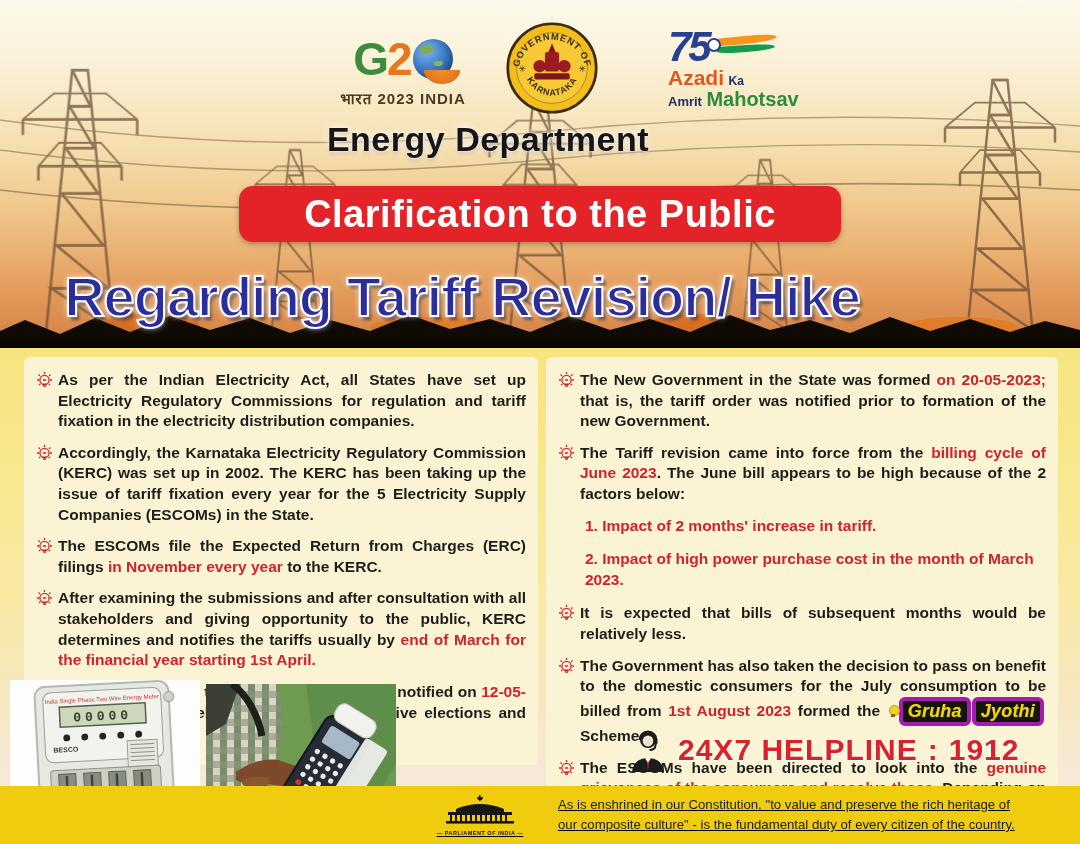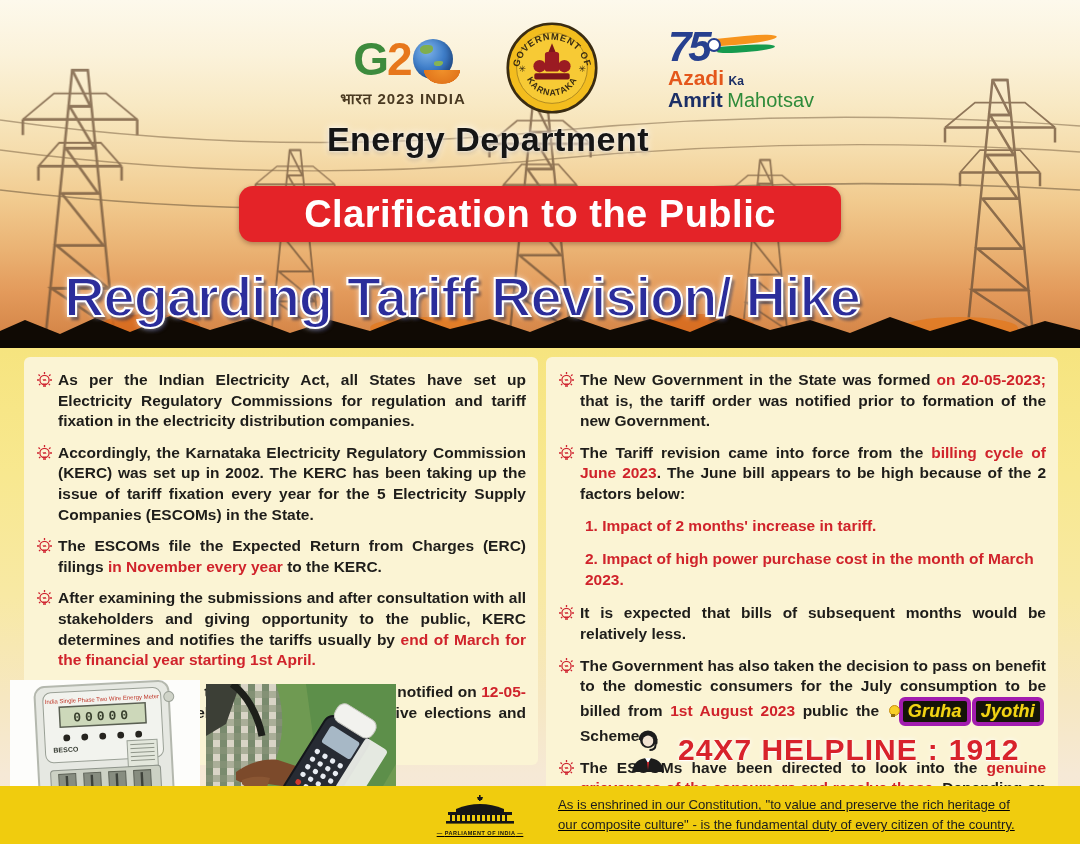--- a/index.html
+++ b/index.html
@@ -32,22 +32,22 @@
   .amrit-top { display:flex; align-items:flex-start; }
   .amrit-75 { font-size:42px; font-weight:800; font-style:italic; color:#27408f; line-height:0.9; letter-spacing:-3px; }
   .amrit-flag { margin-left:4px; margin-top:8px; width:64px; height:22px; position:relative; }
   .amrit-flag .f1 { position:absolute; left:0; top:0; width:64px; height:8px; background:#f7941d; border-radius:0 60% 60% 40%; transform:rotate(-6deg); }
   .amrit-flag .f2 { position:absolute; left:4px; top:9px; width:58px; height:7px; background:#169b4e; border-radius:0 60% 60% 40%; transform:rotate(-4deg); }
   .amrit-flag .chakra { position:absolute; left:-6px; top:2px; width:14px; height:14px; background:#fff; border:2px solid #27408f; border-radius:50%; }
   .amrit-l1 { line-height:1; margin-top:1px; }
   .amrit-azadi { font-size:21px; font-weight:800; color:#e4571b; }
   .amrit-ka { font-size:12px; font-weight:700; color:#1c2f66; }
   .amrit-l2 { line-height:1; margin-top:1px; }
-  .amrit-amrit { font-size:21px; font-weight:800; color:#1c2f66; }
-  .amrit-mah { font-size:20px; font-weight:400; color:#2e8b3a; }
+  .amrit-amrit { font-size:13px; font-weight:800; color:#1c2f66; }
+  .amrit-mah { font-size:20px; font-weight:700; color:#2e8b3a; }
 
   .dept { position:absolute; left:0; top:120px; width:976px; text-align:center; z-index:5;
     font-size:34px; font-weight:800; color:#161616; letter-spacing:0.5px;
     text-shadow:0 0 8px #fff, 0 0 3px #fff, 0 2px 4px rgba(80,50,10,.35); }
 
   .banner { position:absolute; left:239px; top:186px; width:602px; height:56px; z-index:5;
     background:#e42328; border-radius:14px; display:flex; align-items:center; justify-content:center;
     box-shadow:0 2px 5px rgba(60,20,10,.35); }
   .banner span { color:#fff; font-weight:800; font-size:38px; letter-spacing:0.5px; }
 
@@ -330,21 +330,21 @@
           <span class="bulb-wrap">
             <svg width="17" height="22" viewBox="0 0 17 22">
               <g stroke="#cf2430" fill="none" stroke-width="1.3">
                 <circle cx="8.5" cy="9" r="4.6"></circle>
                 <path d="M6.6,13.2 L10.4,13.2 M7,15 L10,15"></path>
                 <path d="M8.5,1 L8.5,3 M2.5,3.5 L3.9,4.9 M14.5,3.5 L13.1,4.9 M1,9 L3,9 M14,9 L16,9 M3,14 L4.3,12.9 M14,14 L12.7,12.9"></path>
                 <path d="M7,8 L8,10 L9,8 L10,10" stroke-width="0.9"></path>
               </g>
             </svg>
           </span>
-          <span class="bullet-text"><span class="seg-n">The Government has also taken the decision to pass on benefit to the domestic consumers for the July consumption to be billed from </span><span class="seg-red">1st August 2023</span><span class="seg-n"> public the </span><span class="gj-badge">
+          <span class="bullet-text"><span class="seg-n">The Government has also taken the decision to pass on benefit to the domestic consumers for the July consumption to be billed from </span><span class="seg-red">1st August 2023</span><span class="seg-n"> formed the </span><span class="gj-badge">
               <span class="gj-bulb"></span>
               <span class="gj-pill">Gruha</span>
               <span class="gj-pill">Jyothi</span>
             </span><span class="seg-n"> Scheme.</span></span>
         </div>
         <div class="bullet">
           <span class="bulb-wrap">
             <svg width="17" height="22" viewBox="0 0 17 22">
               <g stroke="#cf2430" fill="none" stroke-width="1.3">
                 <circle cx="8.5" cy="9" r="4.6"></circle>

